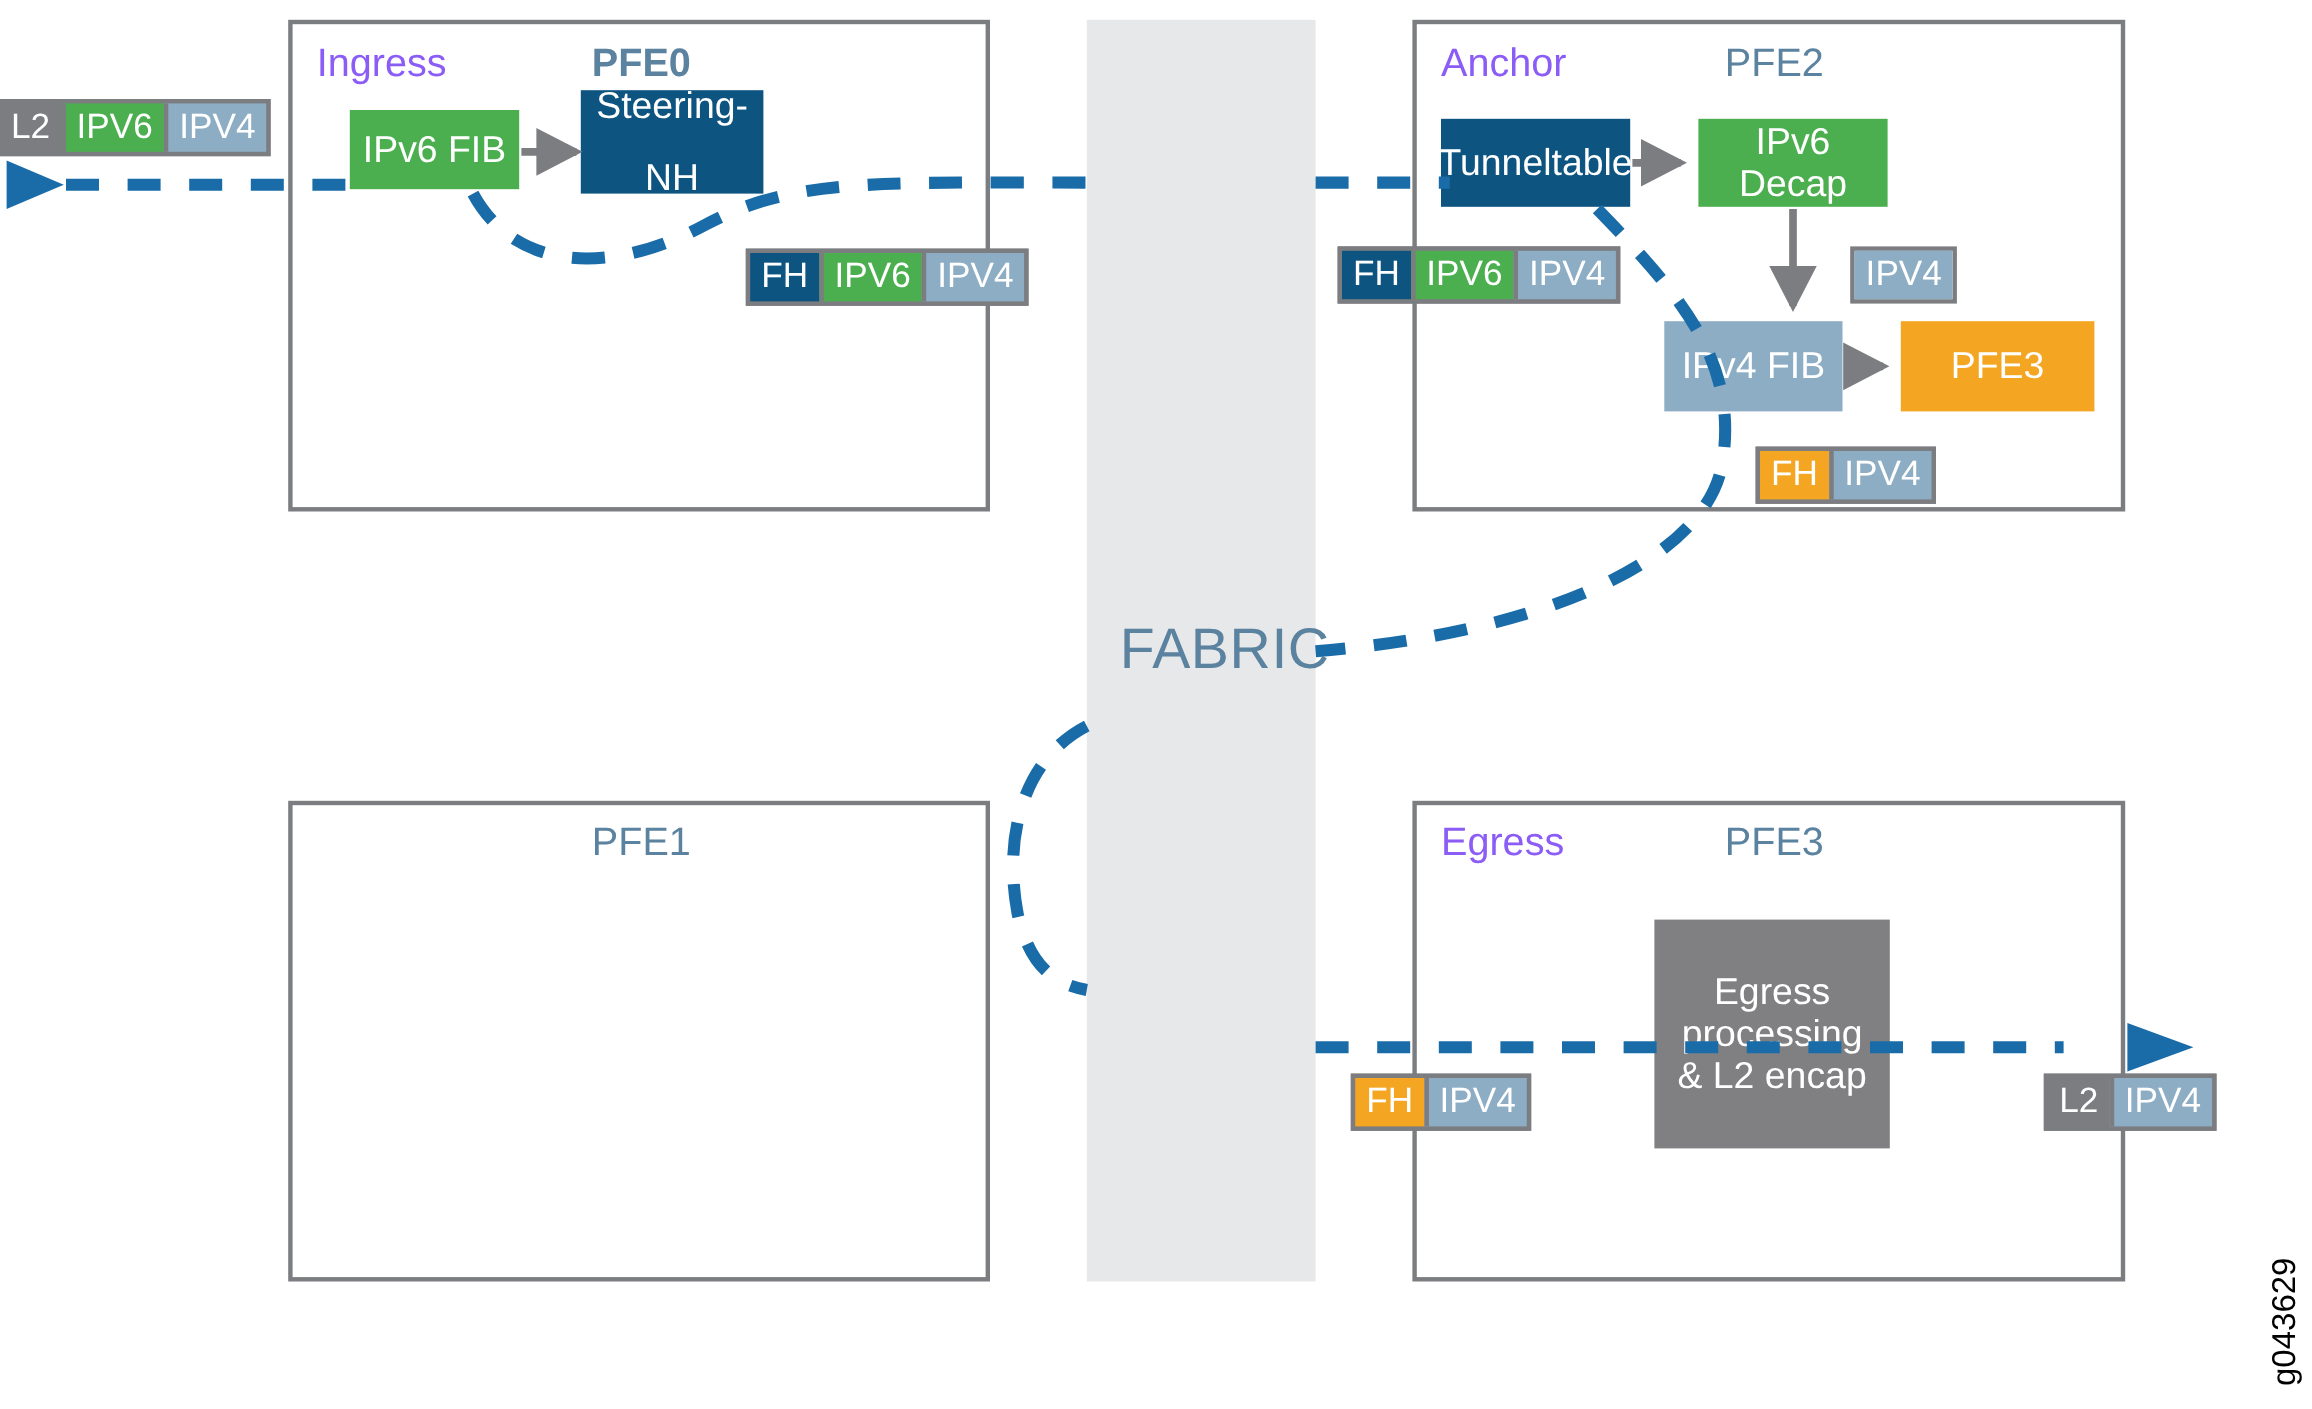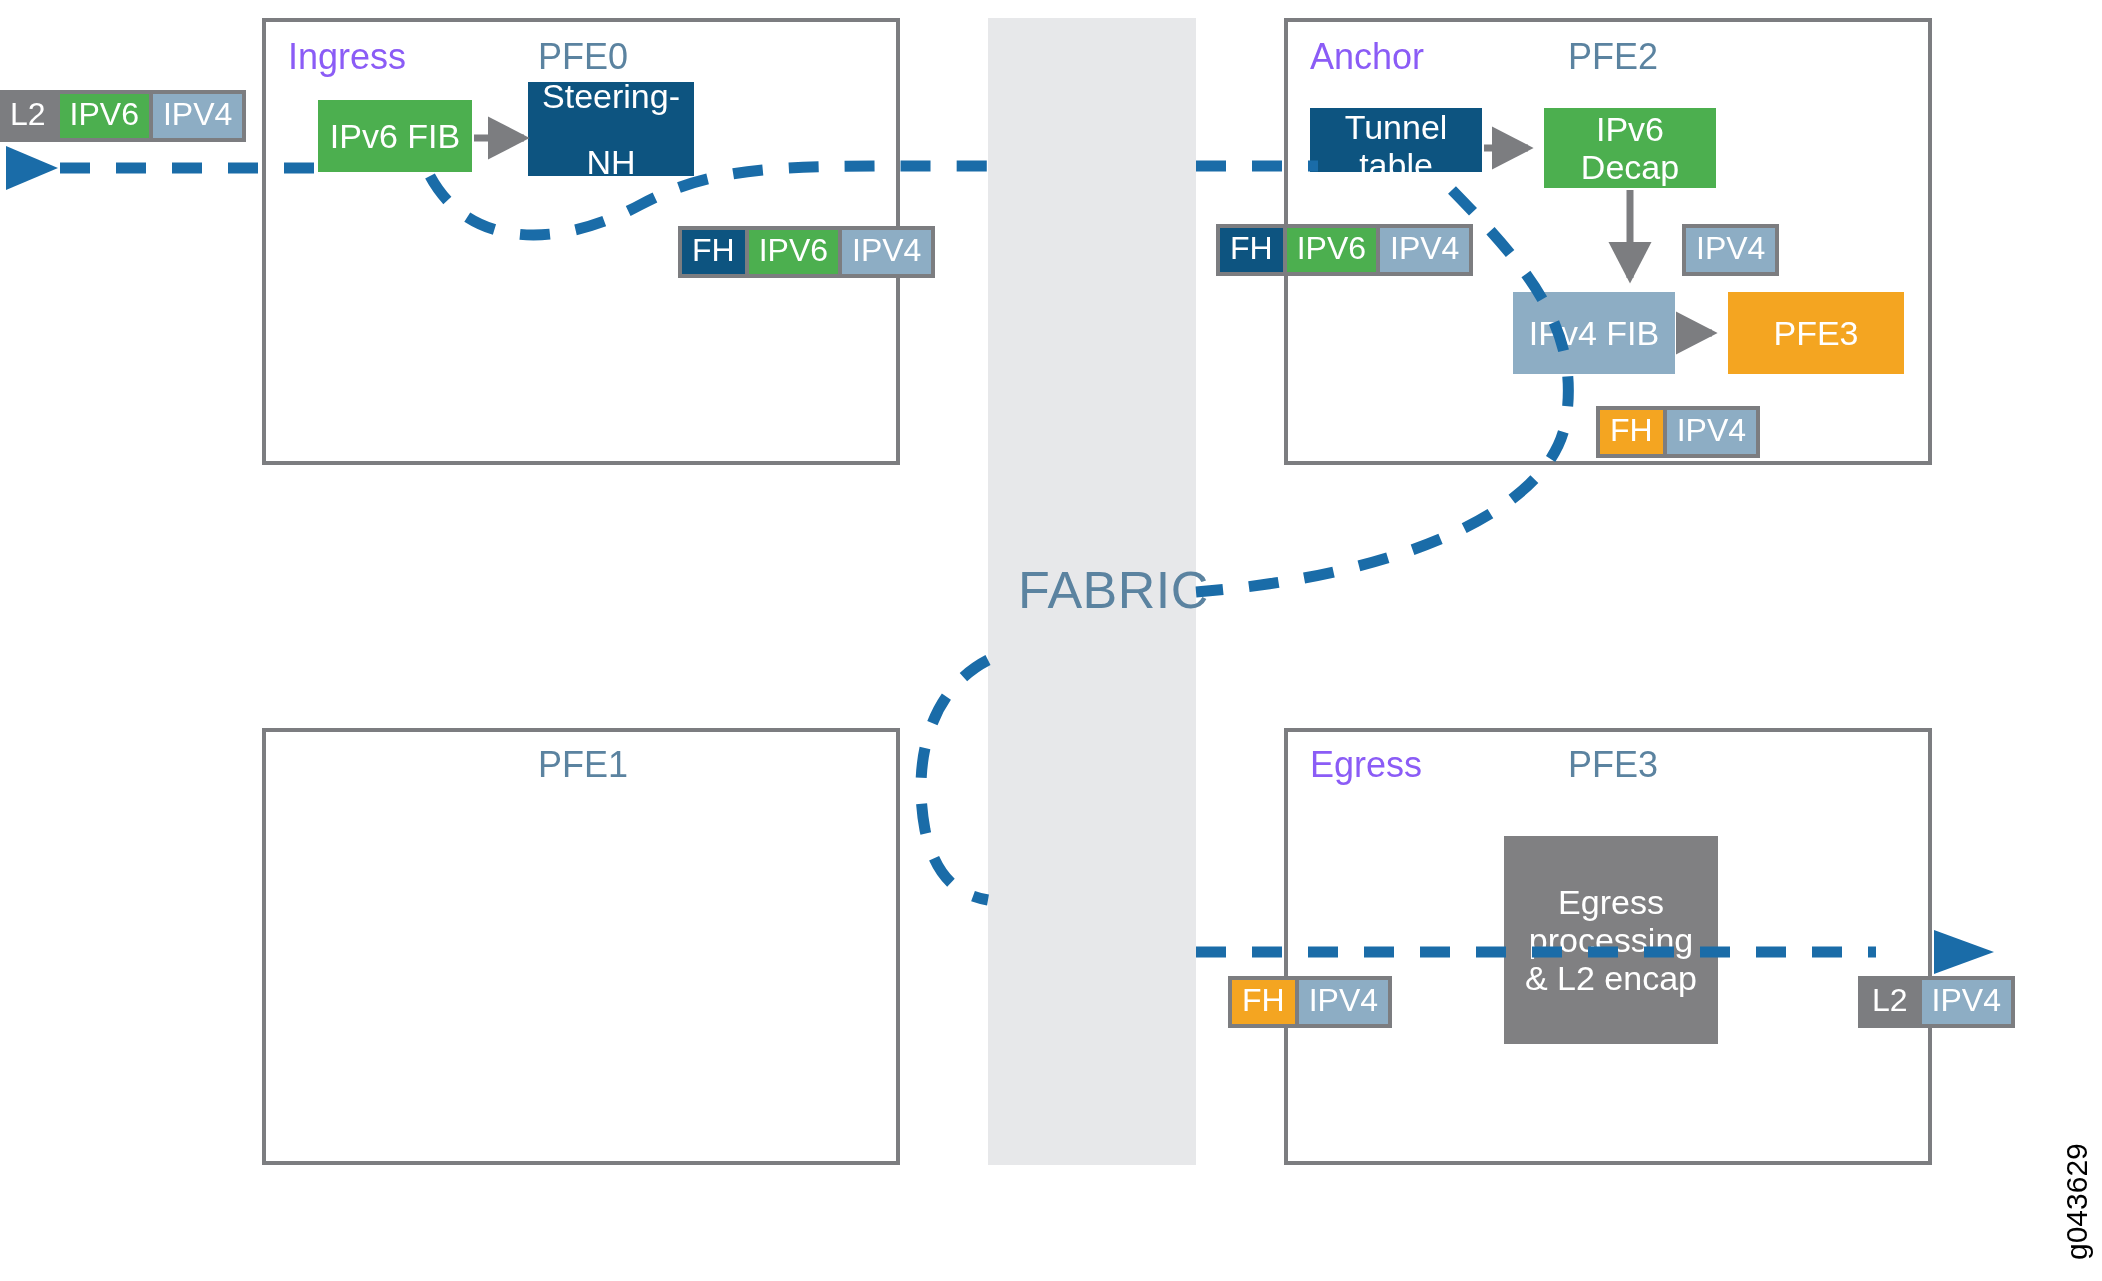--- a/index.html
+++ b/index.html
@@ -53,21 +53,21 @@
 </head>
 <body>
 
 <div id="stage">
 
   <div class="fabric" style="left:988px;top:18px;width:208px;height:1147px;"></div>
   <div class="fabric-label" style="left:1018px;top:560px;">FABRIC</div>
 
   <div class="pfebox" style="left:262px;top:18px;width:638px;height:447px;"></div>
   <div class="box-role" style="left:288px;top:36px;">Ingress</div>
-  <div class="box-pfe" style="left:538px;top:36px;">PFE0</div>
+  <div class="box-pfe" style="left:538px;top:36px;font-weight:bold;">PFE0</div>
 
   <div class="blk green" style="left:318px;top:100px;width:154px;height:72px;">IPv6 FIB</div>
 
   <div class="blk navy" style="left:528px;top:82px;width:166px;height:94px;flex-direction:column;gap:28px;">
     <span>Steering-</span>
     <span>NH</span>
   </div>
 
   <div class="pkt" style="left:-4px;top:90px;height:52px;">
     <span class="seg l2">L2</span>
@@ -81,21 +81,21 @@
     <span class="seg ipv4">IPV4</span>
   </div>
 
   <div class="pfebox" style="left:262px;top:728px;width:638px;height:437px;"></div>
   <div class="box-pfe" style="left:538px;top:744px;">PFE1</div>
 
   <div class="pfebox" style="left:1284px;top:18px;width:648px;height:447px;"></div>
   <div class="box-role" style="left:1310px;top:36px;">Anchor</div>
   <div class="box-pfe" style="left:1568px;top:36px;">PFE2</div>
 
-  <div class="blk navy" style="left:1310px;top:108px;width:172px;height:64px;flex-direction:column;justify-content:space-between;">
+  <div class="blk navy" style="left:1310px;top:108px;width:172px;height:80px;flex-direction:row;">
     <span>Tunnel</span>
     <span>table</span>
   </div>
 
   <div class="blk green" style="left:1544px;top:108px;width:172px;height:80px;flex-direction:column;">
     <span>IPv6</span>
     <span>Decap</span>
   </div>
 
   <div class="blk steel" style="left:1513px;top:292px;width:162px;height:82px;">IPv4 FIB</div>

